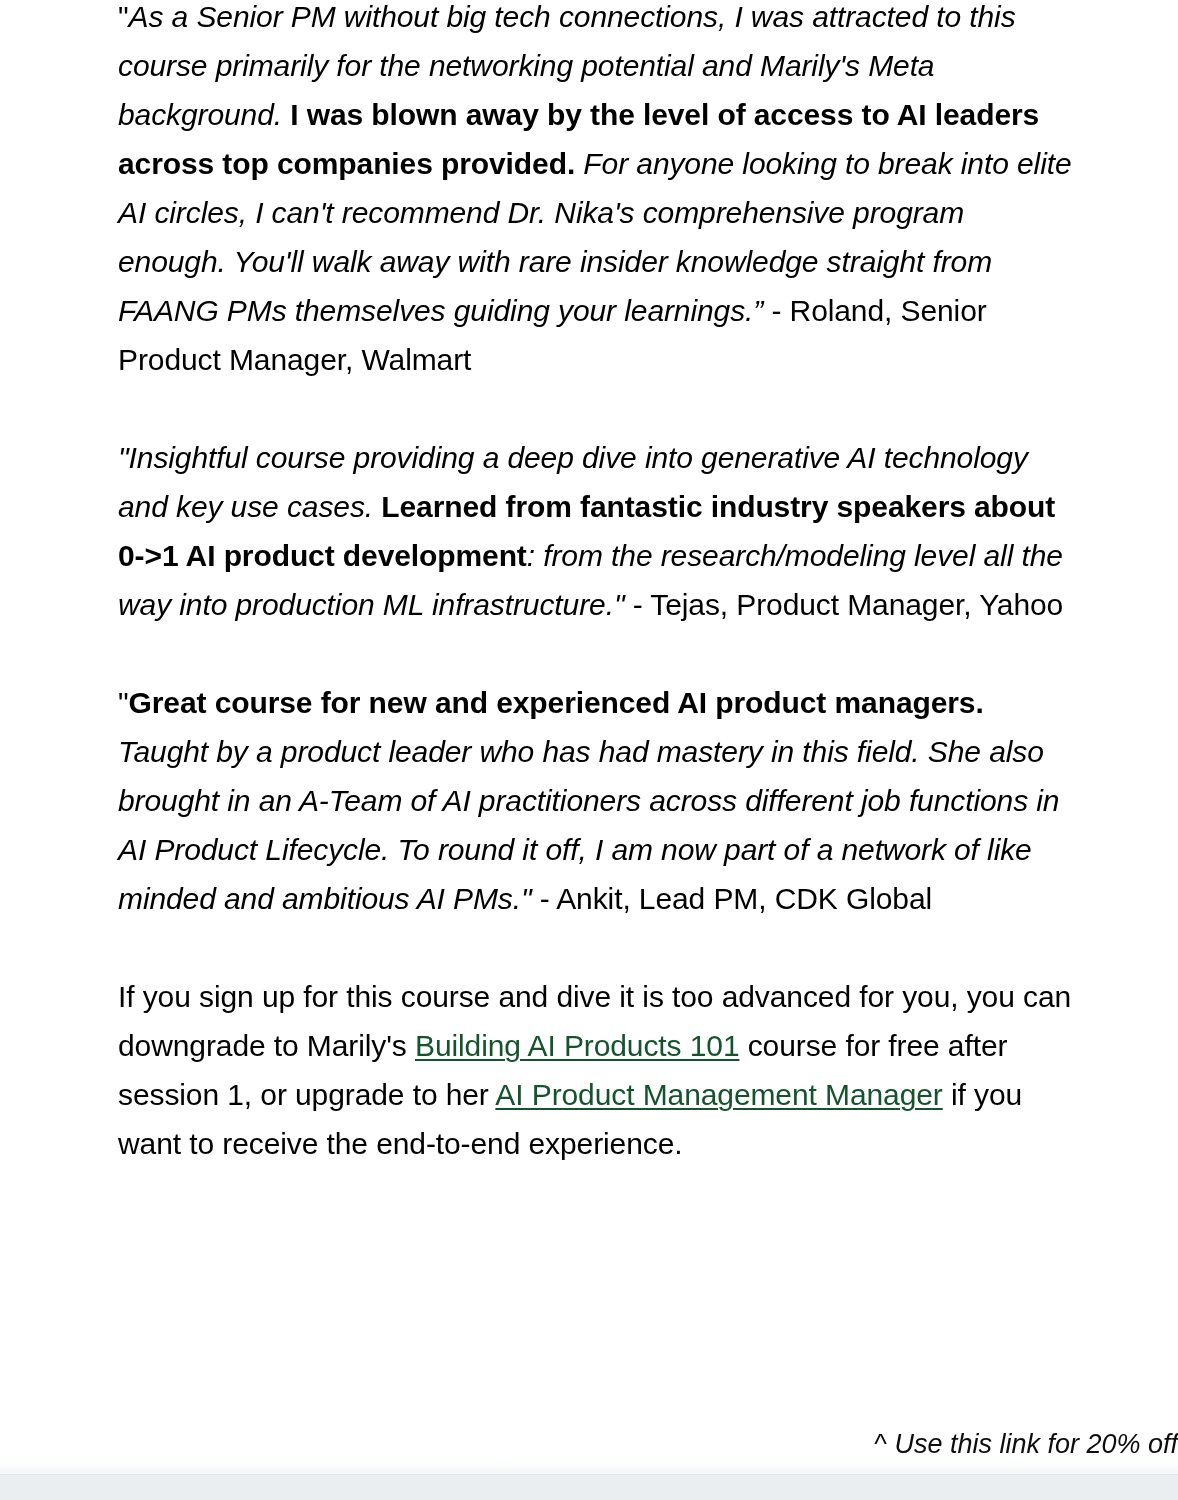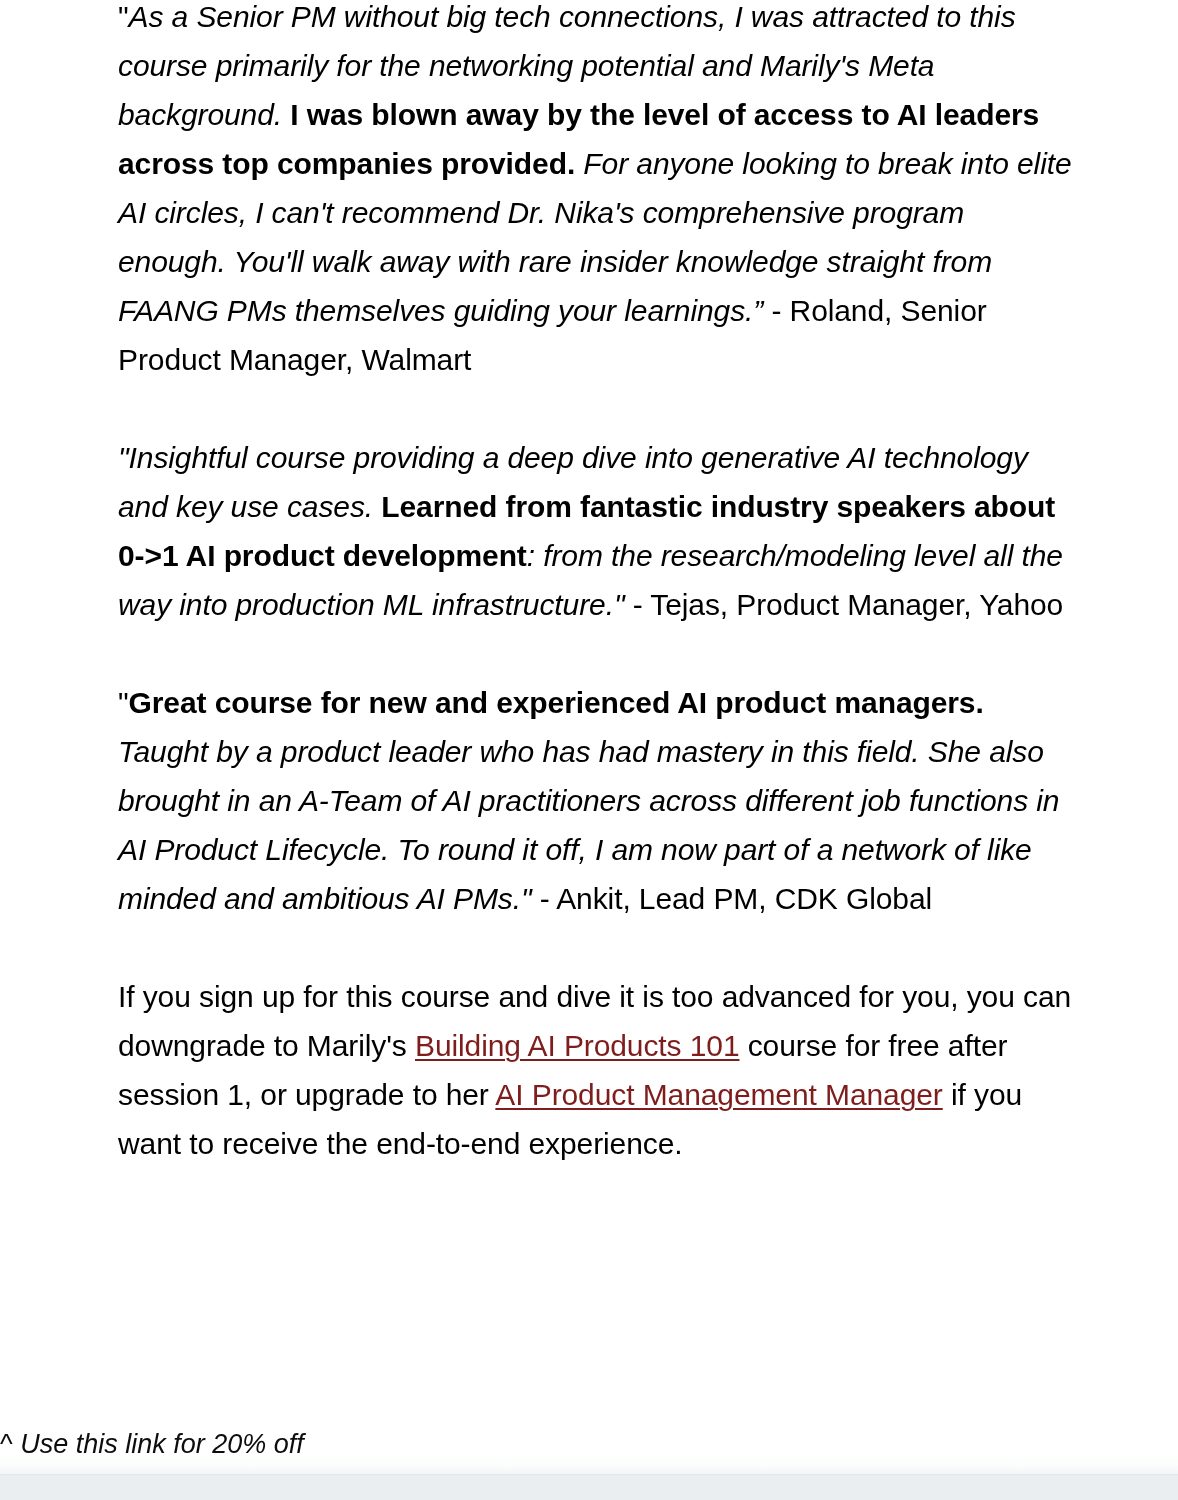--- a/index.html
+++ b/index.html
@@ -43,21 +43,21 @@
 
   .par-gap {
     height: 49px;
   }
 
   .it { font-style: italic; }
   .bi { font-weight: bold; }
   .up { font-style: normal; font-weight: normal; }
 
   a.inline-link {
-    color: #7f1d1d;
+    color: #14532d;
     text-decoration-thickness: 2px;
     text-underline-offset: 3px;
     font-style: normal;
   }
 
   .cta-wrap {
     position: absolute;
     left: 0;
     top: 1331px;
     width: 1178px;
@@ -81,21 +81,21 @@
     cursor: pointer;
     padding: 0;
     vertical-align: top;
   }
 
   .cta-note {
     position: absolute;
     left: 0;
     top: 1427px;
     width: 1178px;
-    text-align: left;
+    text-align: right;
     font-size: 27px;
     line-height: 34px;
     color: #0d0d0d;
   }
   .cta-note .caret { font-style: normal; }
   .cta-note .note-text { font-style: italic; }
 
   .bottom-fade {
     position: absolute;
     left: 0;

